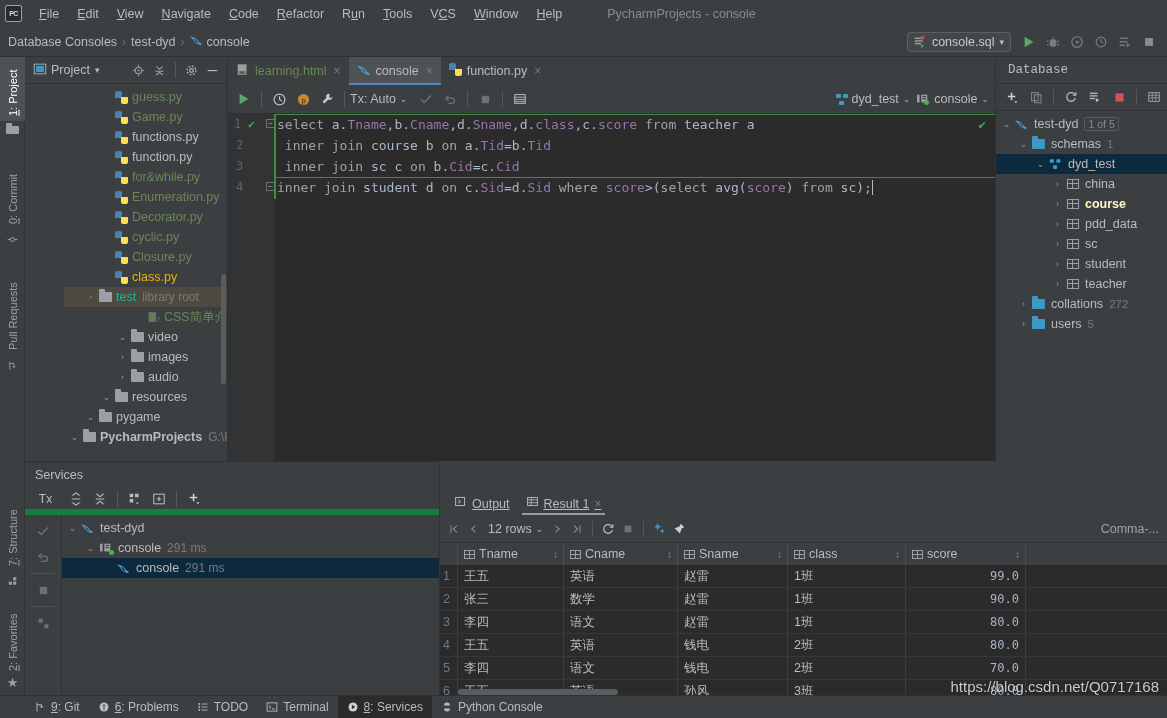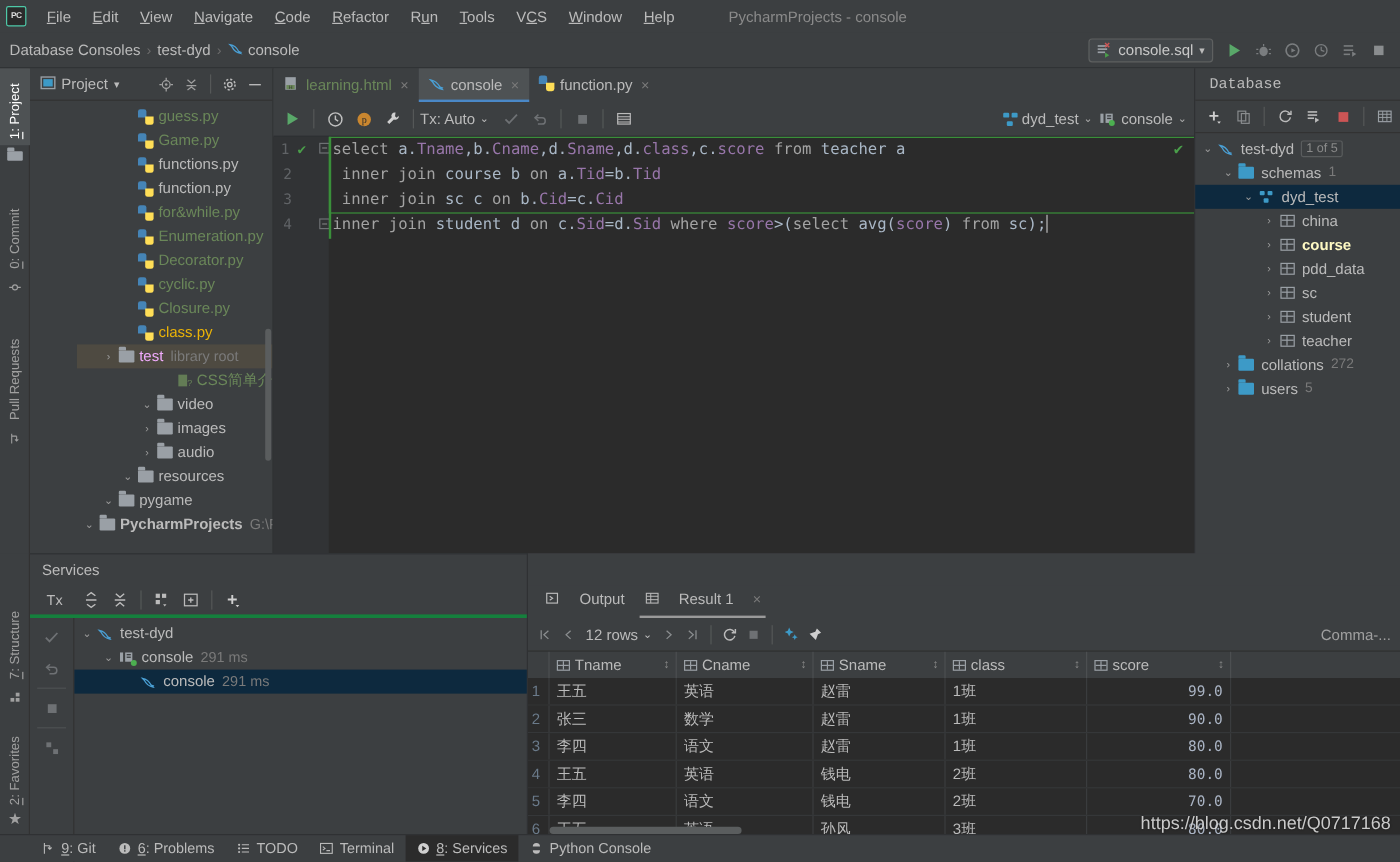--- a/index.html
+++ b/index.html
@@ -201,32 +201,32 @@
     width: 37px; border-right: 1px solid #323232;
     display: flex; flex-direction: column; align-items: center; padding-top: 3px;
   }
   .serv-toolcol .tb-ico { margin: 2px 0; }
   .serv-tree { flex: 1; padding-top: 3px; }
   .srow { height: 20px; display: flex; align-items: center; font-size: 12.5px; }
   .srow.sel { background: #0d293e; }
   .ms { color: #7a7a7a; margin-left: 6px; font-size: 12px; }
   .serv-toprow {
     height: 27px; display: flex; align-items: center;
-    border-bottom: 3px solid #15803d; padding-left: 2px;
+    border-bottom: 6px solid #15803d; padding-left: 2px;
   }
 
   
   .respanel {
     position: absolute; left: 440px; top: 488px; width: 727px; height: 207px;
     background: #3c3f41;
   }
   .res-tabs { height: 27px; display: flex; align-items: center; padding-left: 6px; }
   .res-tab {
-    display: flex; align-items: flex-start; gap: 16px; padding: 4px 8px;
-    font-size: 12.5px; color: #bbbbbb; position: relative; height: 27px;
+    display: flex; align-items: flex-end; gap: 5px; padding: 4px 8px;
+    font-size: 12.5px; color: #bbbbbb; position: relative; height: 27px; text-decoration: underline;
   }
   .res-tab.active::after {
     content: ""; position: absolute; left: 4px; right: 4px; bottom: 0;
     height: 2px; background: #9a9a9a;
   }
   .res-toolbar {
     height: 28px; display: flex; align-items: center; padding-left: 4px;
     border-bottom: 1px solid #323232;
   }
   .nav-ico {
@@ -570,21 +570,21 @@
             <span class="pyicon"></span>
           </span>
           <span class="tlabel" style="color:#eab308">class.py</span>
         </div>
         <div class="trow sel">
           <span style="width:20px;flex:0 0 20px"></span>
           <span class="twist">›</span>
           <span class="ticon">
             <span class="folder"></span>
           </span>
-          <span class="tlabel" style="color:#f0abfc">test</span>
+          <span class="tlabel" style="color:#14b8a6">test</span>
           <span class="tsub">library root</span>
         </div>
         <div class="trow">
           <span style="width:68px;flex:0 0 68px"></span>
           <span class="twist"></span>
           <span class="ticon">
             <svg width="13" height="13" viewBox="0 0 16 16">
               <rect x="2" y="1.5" width="9" height="12" fill="#6a8759" opacity="0.85"></rect>
               <text x="11" y="13" font-size="9" fill="#6a8759" font-family="Liberation Sans, sans-serif">?</text>
             </svg>

